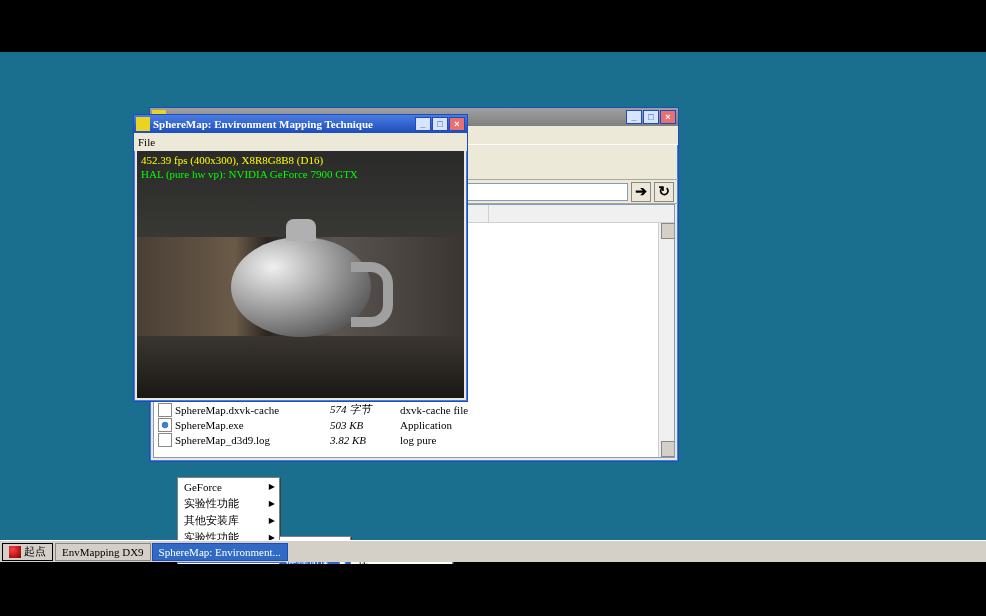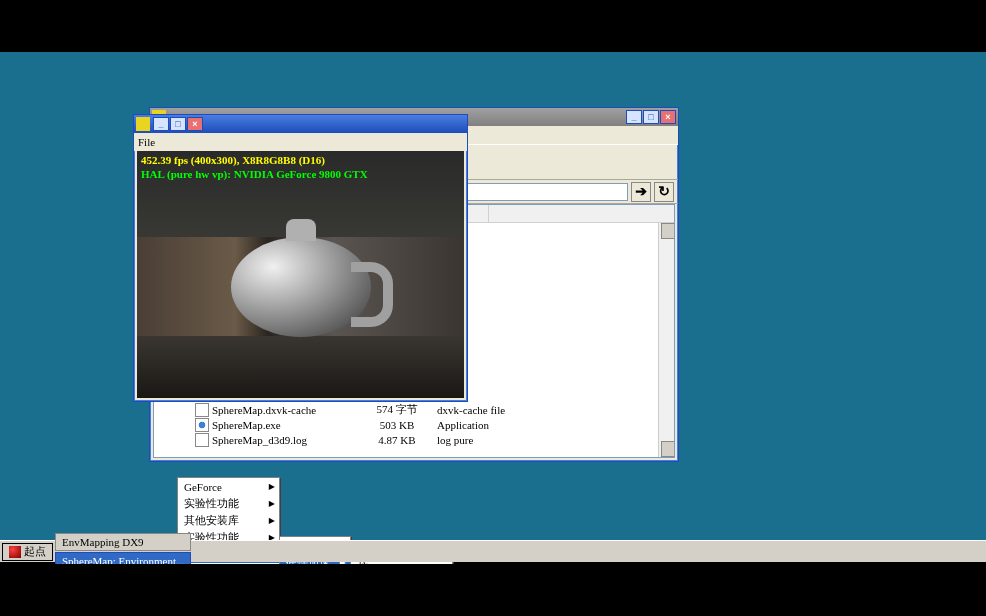--- a/index.html
+++ b/index.html
@@ -27,36 +27,36 @@
 .explorer .addressbar input{flex:1;height:18px;border:1px solid #7f9db9;background:#fff;padding:0 3px;}
 .go-btn,.refresh-btn{width:20px;height:20px;border:1px solid #888;background:#ece9d8;display:flex;align-items:center;justify-content:center;font-size:14px;font-weight:bold;}
 .filelist{position:absolute;left:3px;right:3px;top:96px;bottom:3px;background:#fff;border:1px solid #7f9db9;overflow:hidden;}
 .file-headers{height:18px;display:flex;border-bottom:1px solid #d0d0d0;background:#f0f0f0;}
 .file-headers div{border-right:1px solid #d0d0d0;padding:2px 4px;font-size:11px;}
 .file-rows{padding:0 4px;}
 .file-row{display:flex;height:15px;align-items:center;}
 .file-row .ico{width:14px;height:14px;border:1px solid #888;margin-right:3px;flex-shrink:0;}
 .file-row .ico.exe{background:radial-gradient(circle,#3b7fd6 40%,#fff 42%);}
 .col-name{width:155px;}
-.col-size{width:70px;text-align:center;padding-right:10px;}
+.col-size{width:70px;text-align:left;padding-right:10px;font-style:italic;}
 .col-type{width:110px;}
 .scroll-y{position:absolute;right:0;top:18px;bottom:0;width:16px;background:#f0f0f0;border-left:1px solid #ccc;}
 .scroll-y::before,.scroll-y::after{content:"";position:absolute;left:2px;width:12px;height:14px;background:#d4d0c8;border:1px solid #888;}
 .scroll-y::before{top:0;}.scroll-y::after{bottom:0;}
 
 
 .sphere{left:133px;top:62px;width:335px;height:288px;}
 .sphere .menubar{height:18px;background:#ece9d8;padding:0 4px;display:flex;align-items:center;}
 .viewport{position:absolute;left:3px;right:3px;top:36px;bottom:3px;background:linear-gradient(#2a2a2a 0%,#3a3a35 40%,#5a5040 60%,#3a3530 100%);overflow:hidden;}
 .vp-wall{position:absolute;left:0;right:0;top:35%;height:40%;background:linear-gradient(90deg,#4a3f35 0%,#6a5a48 30%,#2a2520 40%,#5a5550 60%,#3a3530 100%);}
 .vp-floor{position:absolute;left:0;right:0;bottom:0;height:25%;background:linear-gradient(#3a3530,#1a1815);}
 .vp-teapot{position:absolute;left:50%;top:55%;width:140px;height:100px;transform:translate(-50%,-50%);border-radius:50%;background:radial-gradient(ellipse at 30% 30%,#f0f0f0,#909090 50%,#303030);}
 .vp-teapot::before{content:"";position:absolute;right:-22px;top:25px;width:32px;height:45px;border:10px solid #a0a0a0;border-left:none;border-radius:0 22px 22px 0;}
 .vp-teapot::after{content:"";position:absolute;left:50%;top:-18px;width:30px;height:22px;transform:translateX(-50%);background:#b0b0b0;border-radius:8px 8px 0 0;}
-.vp-overlay{position:absolute;left:4px;top:2px;font-family:"Courier New",monospace;font-weight:bold;font-size:12px;line-height:14px;}
+.vp-overlay{position:absolute;left:4px;top:2px;font-family:"Courier New",monospace;font-weight:normal;font-size:12px;line-height:14px;}
 .vp-l1{color:#ffff00;}
 .vp-l2{color:#00ff00;}
 
 
 .menu{position:absolute;background:#fff;border:1px solid #808080;box-shadow:1px 1px 0 #404040;}
 .menu .item{height:17px;display:flex;align-items:center;padding:0 18px 0 6px;position:relative;}
 .menu .item.has-sub::after{content:"▶";position:absolute;right:4px;font-size:8px;}
 .menu .item.sel{background:#316ac5;color:#fff;}
 .menu .sep{height:1px;background:#ccc;margin:2px 1px;}
 .m1{left:177px;top:425px;width:103px;}
@@ -155,21 +155,21 @@
             <div class="col-name"></div>
             <div class="col-size"></div>
             <div class="col-type">x file</div>
           </div>
           <div class="file-row">
             <div class="col-name"></div>
             <div class="col-size"></div>
             <div class="col-type">Text Document</div>
           </div>
         </div>
-      <div class="file-rows" id="full-rows" style="position:absolute;bottom:10px;left:0;right:16px;margin-left:37px;">
+      <div class="file-rows" id="full-rows" style="position:absolute;bottom:10px;left:0;right:16px;">
           <div class="file-row">
             <span class="ico"></span>
             <div class="col-name">SphereMap.dsp</div>
             <div class="col-size">1.21 KB</div>
             <div class="col-type"></div>
           </div>
           <div class="file-row">
             <span class="ico"></span>
             <div class="col-name">SphereMap.dxvk-cache</div>
             <div class="col-size">574 字节</div>
@@ -177,47 +177,48 @@
           </div>
           <div class="file-row">
             <span class="ico exe"></span>
             <div class="col-name">SphereMap.exe</div>
             <div class="col-size">503 KB</div>
             <div class="col-type">Application</div>
           </div>
           <div class="file-row">
             <span class="ico"></span>
             <div class="col-name">SphereMap_d3d9.log</div>
-            <div class="col-size">4.87 KB</div>
+            <div class="col-size">3.82 KB</div>
             <div class="col-type">log pure</div>
           </div>
         </div>
       <div class="scroll-y"></div>
     </div>
   </div>
 
   <div class="win sphere">
     <div class="titlebar">
       <span class="ticon"></span>
+      <span class="ttext">SphereMap: Environment Mapping Technique</span>
       <div class="tbtns">
         <div class="tbtn">_</div>
         <div class="tbtn">□</div>
         <div class="tbtn close">×</div>
       </div>
     </div>
     <div class="menubar">
       <span>File</span>
     </div>
     <div class="viewport">
       <div class="vp-wall"></div>
       <div class="vp-floor"></div>
       <div class="vp-teapot"></div>
       <div class="vp-overlay">
         <div class="vp-l1">452.39 fps (400x300), X8R8G8B8 (D16)</div>
-        <div class="vp-l2">HAL (pure hw vp): NVIDIA GeForce 9800 GTX</div>
+        <div class="vp-l2">HAL (pure hw vp): NVIDIA GeForce 7900 GTX</div>
       </div>
     </div>
   </div>
 
   <div class="menu m1" id="menu1">
       <div class="item has-sub">GeForce</div>
       <div class="item has-sub">实验性功能</div>
       <div class="item has-sub">其他安装库</div>
       <div class="item has-sub">实验性功能</div>
       <div class="item sel has-sub">图形渲染库</div>
@@ -235,20 +236,20 @@
       <div class="item has-sub">TurnipZink模式</div>
       <div class="item has-sub">VirglOverlay模式</div>
       <div class="item has-sub">VirtIOGpu模式</div>
     </div>
 
   <div class="taskbar">
     <div class="start-btn">
       <span class="sico"></span>
       <span>起点</span>
     </div>
-    <div id="taskbtns" style="display:flex;gap:1px;flex-direction:column;">
+    <div id="taskbtns" style="display:flex;gap:1px;">
         <div class="task-btn">EnvMapping DX9</div>
         <div class="task-btn active">SphereMap: Environment...</div>
       </div>
   </div>
 
 </div>
 <div class="bars-bottom"></div>
 
 </body></html>

